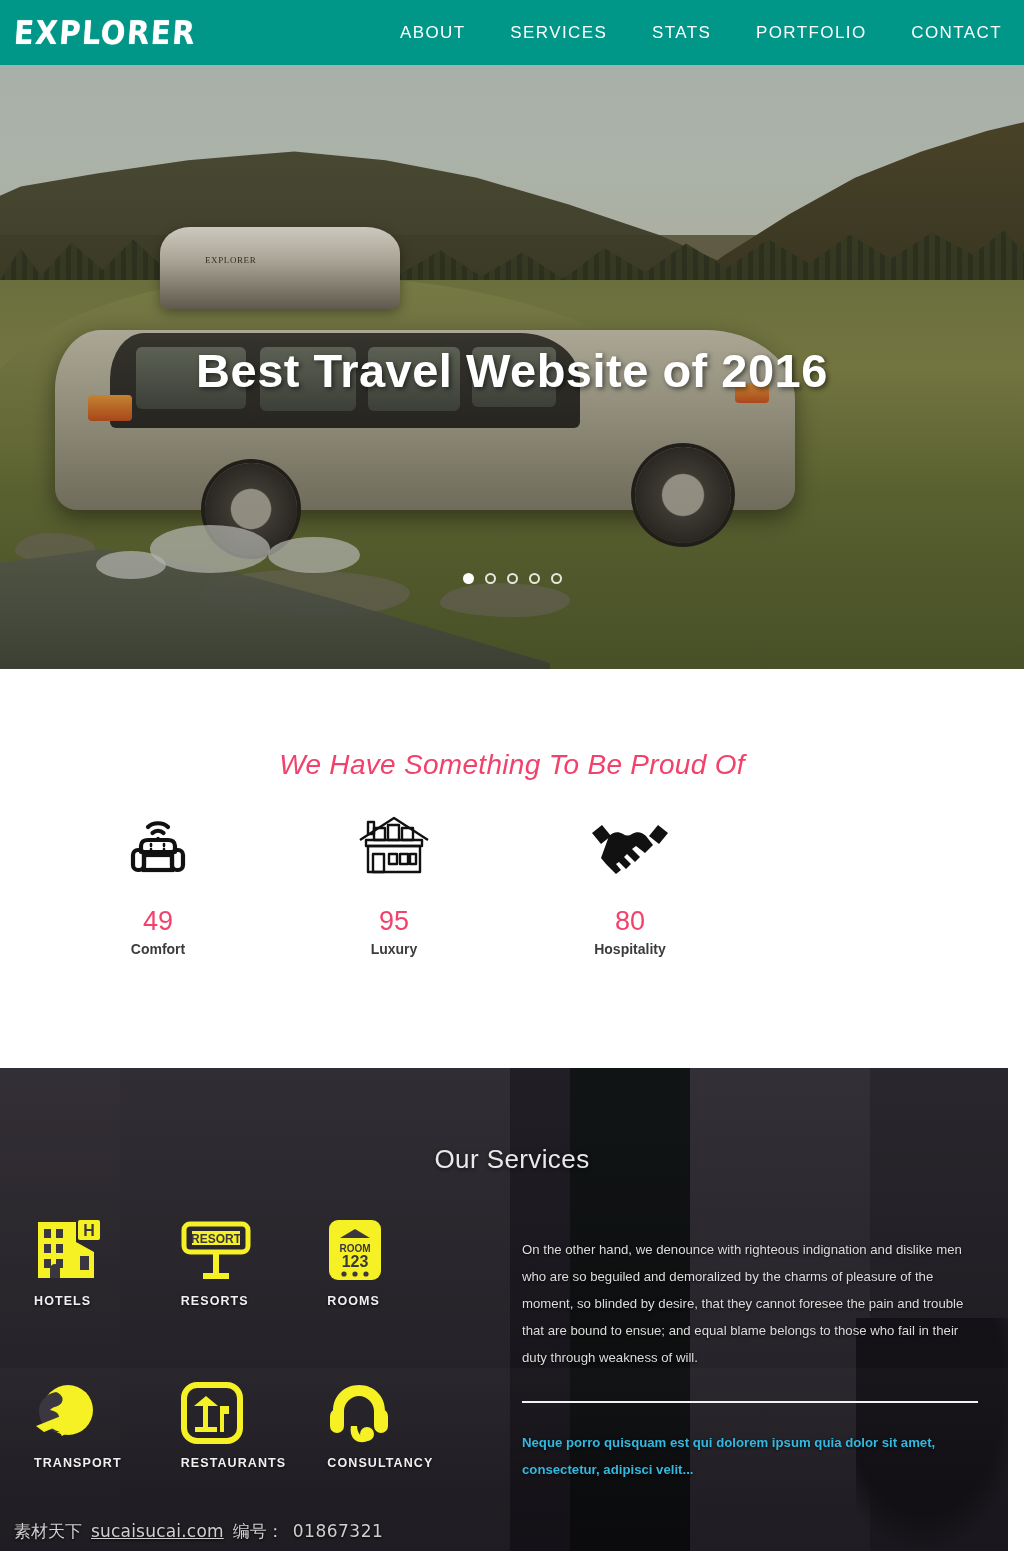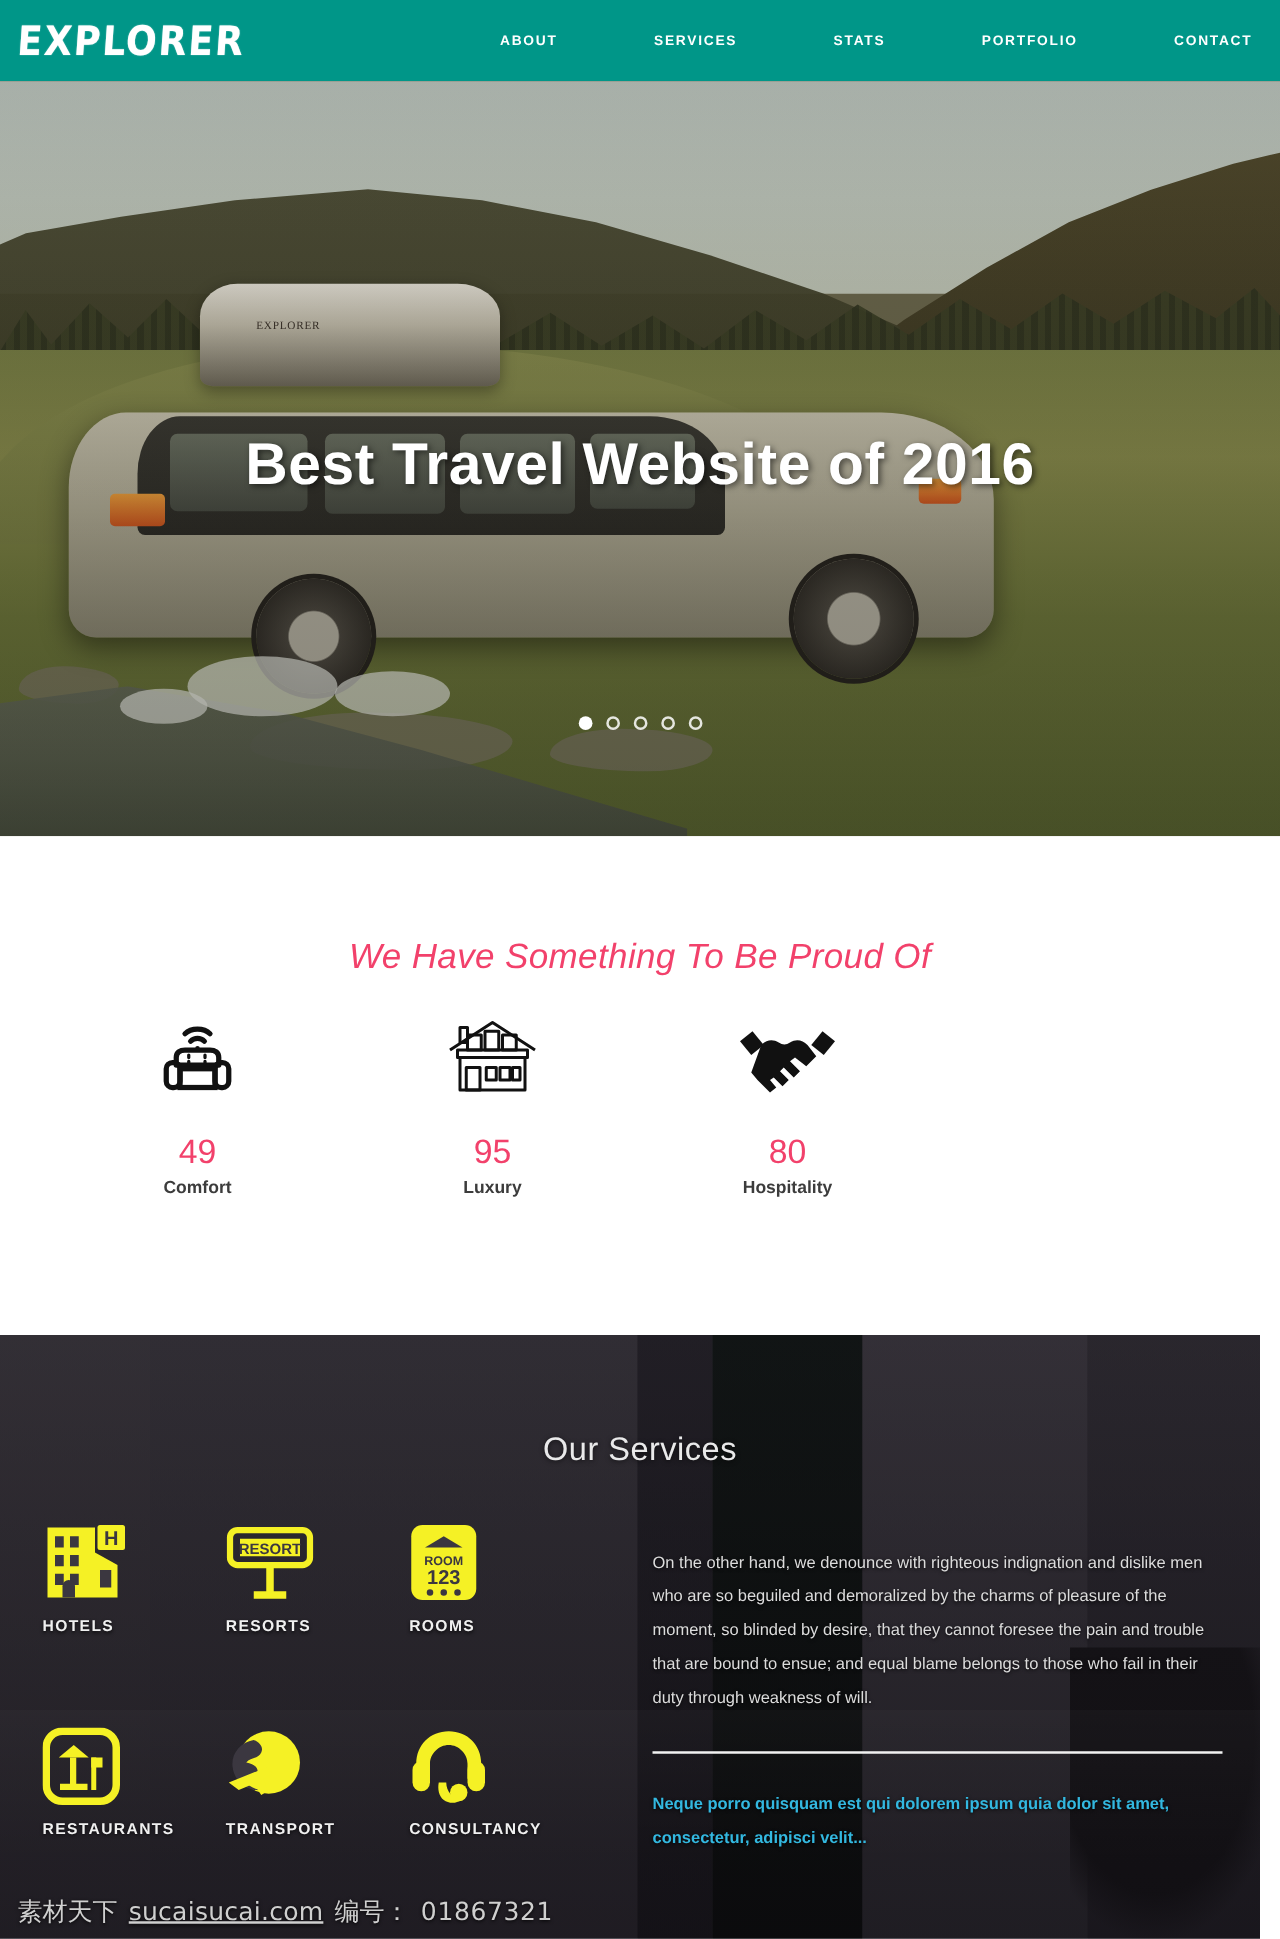--- a/index.html
+++ b/index.html
@@ -29,22 +29,22 @@
     text-shadow: 0 0 1px rgba(255,255,255,.6);
   }
   .nav {
     position: absolute; left: 400px; top: 0; height: 65px;
     width: 624px;
     display: flex; align-items: center; justify-content: space-between;
     padding-right: 22px;
   }
   .nav-item {
     color: #ffffff;
-    font-size: 11px;
-    font-weight: 700;
+    font-size: 17px;
+    font-weight: 400;
     letter-spacing: 1.4px;
     text-transform: uppercase;
     cursor: pointer;
   }
 
   
   .hero {
     position: absolute; top: 65px; left: 0;
     width: 1024px; height: 604px;
     overflow: hidden;
@@ -273,21 +273,21 @@
     text-shadow: 0 1px 3px rgba(0,0,0,.8);
     cursor: pointer;
     font-weight: bold;
   }
 
   
   .watermark {
     position: absolute; bottom: 8px; left: 14px;
     display: flex; align-items: baseline; gap: 9px;
     color: #cfcfcf;
-    font-size: 20px;
+    font-size: 17px;
     text-shadow: 0 1px 3px rgba(0,0,0,.9);
     font-family: "DejaVu Sans", sans-serif;
     justify-content: center;
   }
   .wm-site { letter-spacing: .2px; text-decoration: underline; }
   .wm-num { letter-spacing: .5px; }
 </style>
 </head>
 <body>
 
@@ -473,50 +473,50 @@
               <circle cx="28" cy="56" r="2.6"></circle>
               <circle cx="39" cy="56" r="2.6"></circle>
             </g>
           </svg>
         </div>
         <div class="svc-name">ROOMS</div>
       </div>
 
       <div class="svc-item">
         <div class="svc-ico">
+          <svg width="64" height="62" viewBox="0 0 64 62">
+            <circle cx="34" cy="28" r="25" fill="#f5f125"></circle>
+            <g fill="#3b3740">
+              <path d="M22 10c5 2 8 6 6 10-2 5-9 4-12 8 6 1 10 4 9 9-1 4-6 5-11 4 3 6 9 9 16 9-13 2-24-7-25-19C4 21 11 12 22 10z"></path>
+            </g>
+            <path d="M2 44l30-12 6 5-8 4 3 10-5 3-6-9-12 5z" fill="#f5f125"></path>
+          </svg>
+        </div>
+        <div class="svc-name">TRANSPORT</div>
+      </div>
+
+      <div class="svc-item">
+        <div class="svc-ico">
           <svg width="62" height="62" viewBox="0 0 62 62" fill="none">
             <rect x="3" y="3" width="56" height="56" rx="13" stroke="#f5f125" stroke-width="6"></rect>
             <g fill="#f5f125">
               <path d="M13 24l12-10 12 10z"></path>
               <rect x="22" y="24" width="5" height="24"></rect>
               <rect x="14" y="45" width="22" height="5"></rect>
               <rect x="39" y="24" width="4" height="26"></rect>
               <path d="M39 24h9v8h-9z"></path>
             </g>
           </svg>
         </div>
         <div class="svc-name">RESTAURANTS</div>
       </div>
 
       <div class="svc-item">
         <div class="svc-ico">
           <svg width="64" height="62" viewBox="0 0 64 62">
-            <circle cx="34" cy="28" r="25" fill="#f5f125"></circle>
-            <g fill="#3b3740">
-              <path d="M22 10c5 2 8 6 6 10-2 5-9 4-12 8 6 1 10 4 9 9-1 4-6 5-11 4 3 6 9 9 16 9-13 2-24-7-25-19C4 21 11 12 22 10z"></path>
-            </g>
-            <path d="M2 44l30-12 6 5-8 4 3 10-5 3-6-9-12 5z" fill="#f5f125"></path>
-          </svg>
-        </div>
-        <div class="svc-name">TRANSPORT</div>
-      </div>
-
-      <div class="svc-item">
-        <div class="svc-ico">
-          <svg width="64" height="62" viewBox="0 0 64 62">
             <path d="M32 3C17 3 6 14 6 29v12h11V29c0-8 7-15 15-15s15 7 15 15v12h11V29C58 14 47 3 32 3z" fill="#f5f125"></path>
             <rect x="3" y="27" width="14" height="24" rx="7" fill="#f5f125"></rect>
             <rect x="47" y="27" width="14" height="24" rx="7" fill="#f5f125"></rect>
             <path d="M30 44c0 7 5 13 12 14-4 3-10 3-14 0-4-3-5-9-4-14z" fill="#f5f125"></path>
             <circle cx="40" cy="52" r="7" fill="#f5f125"></circle>
           </svg>
         </div>
         <div class="svc-name">CONSULTANCY</div>
       </div>
 

